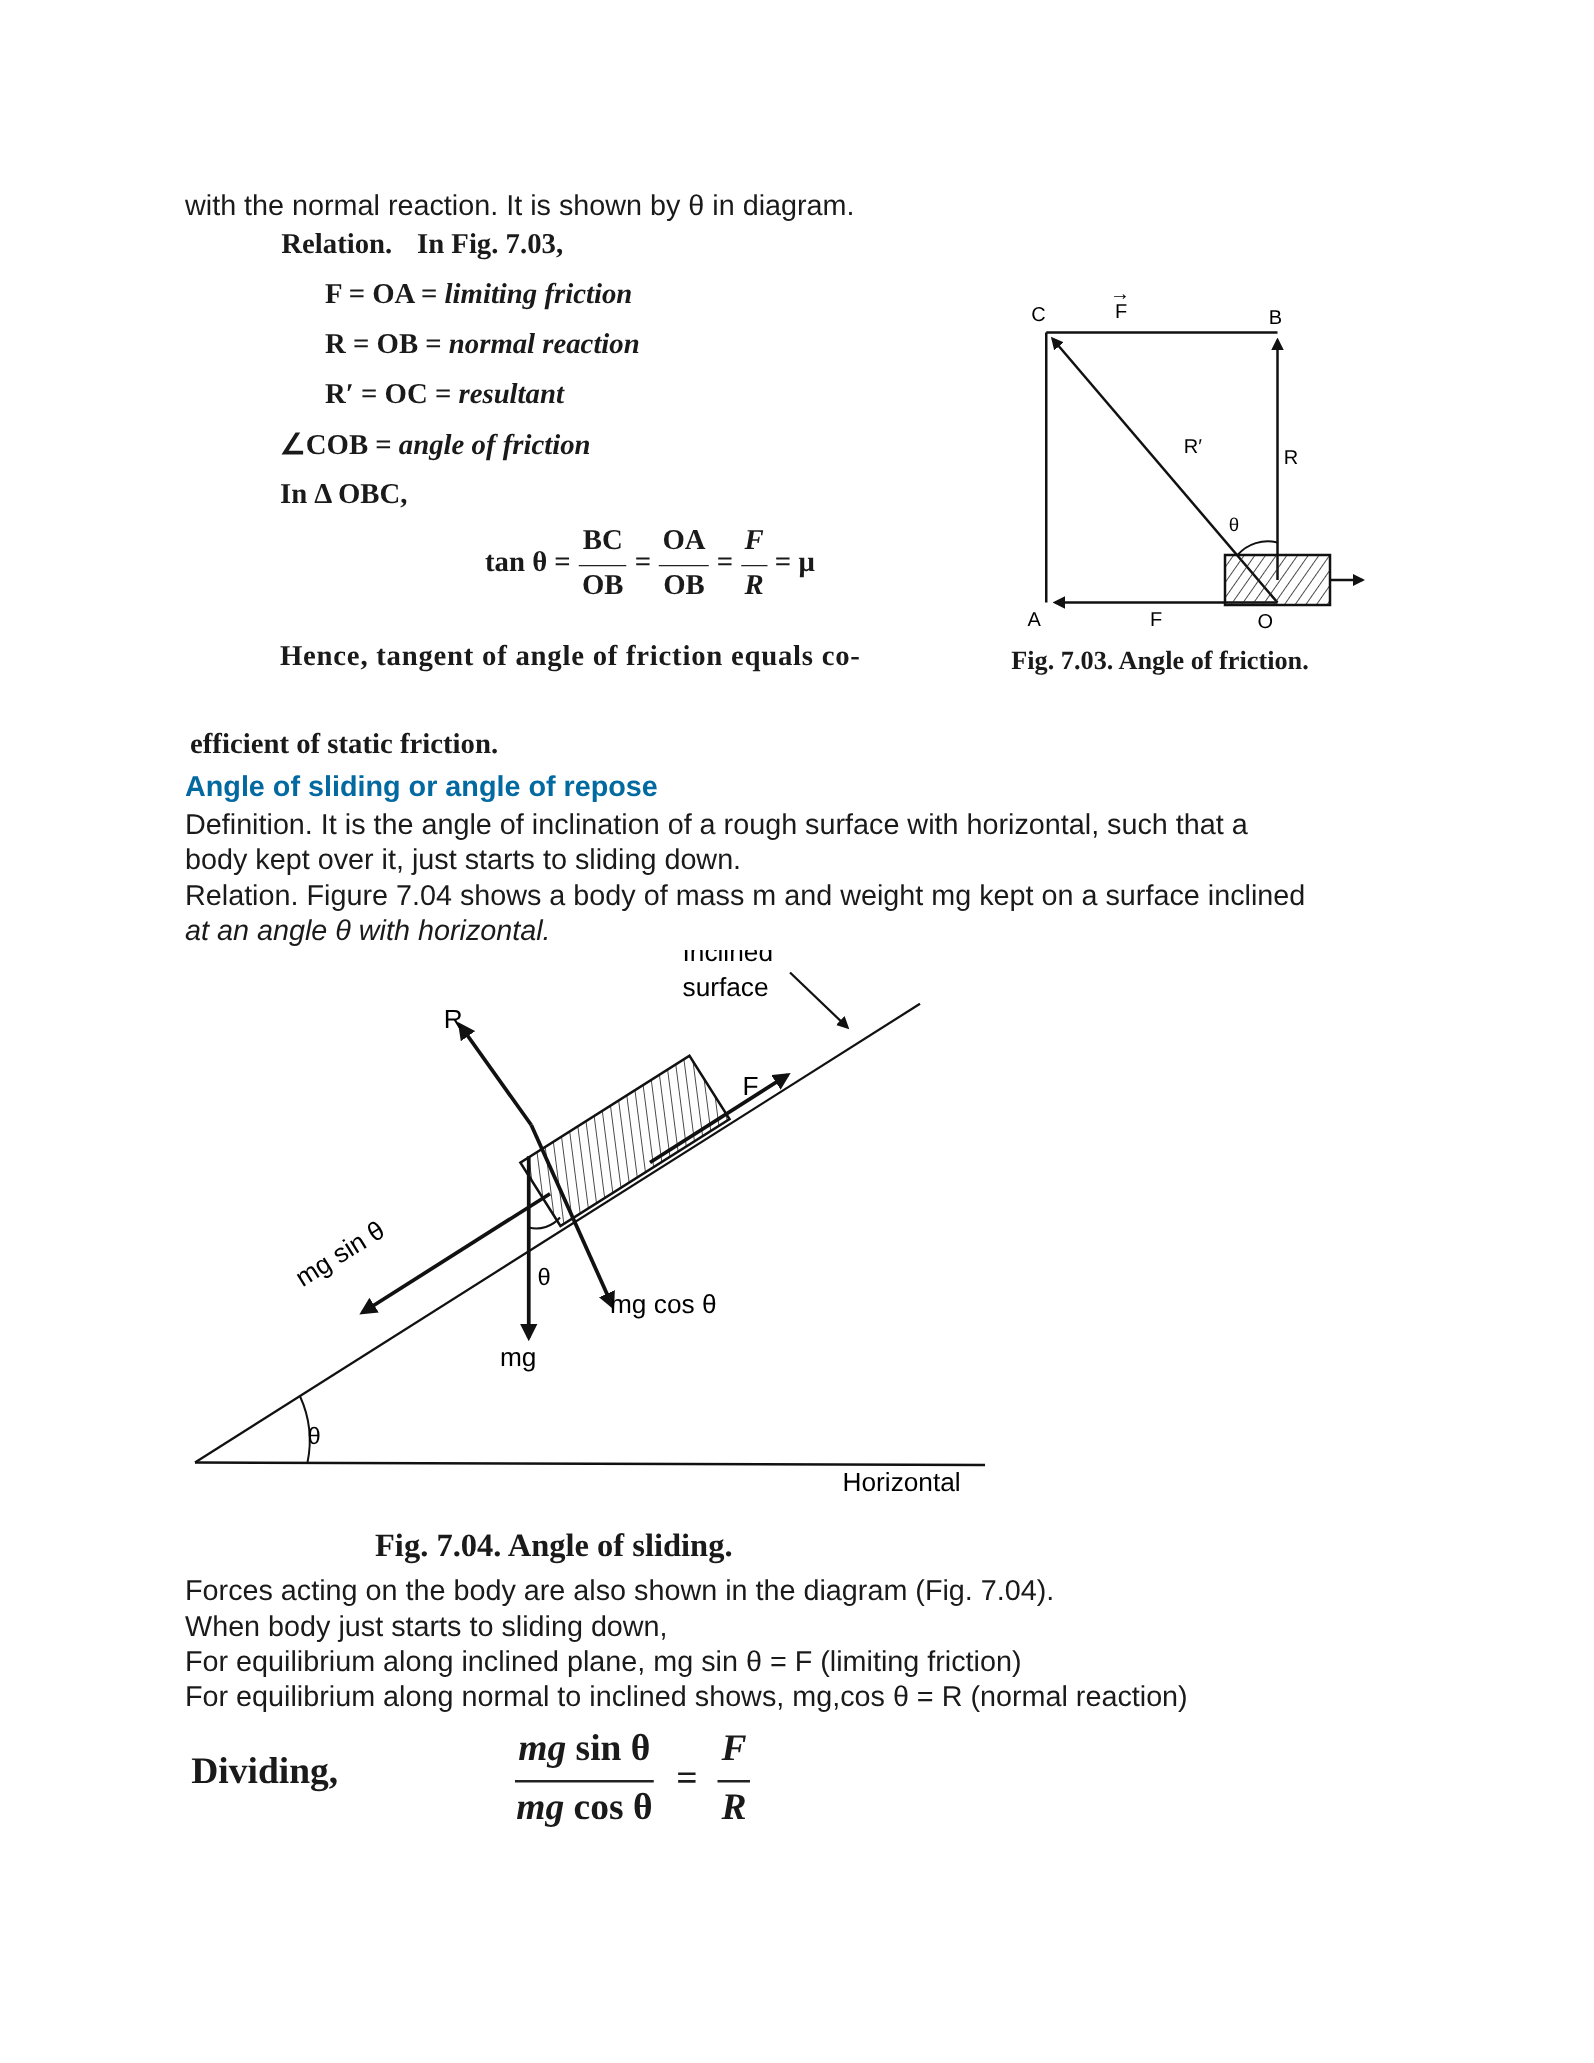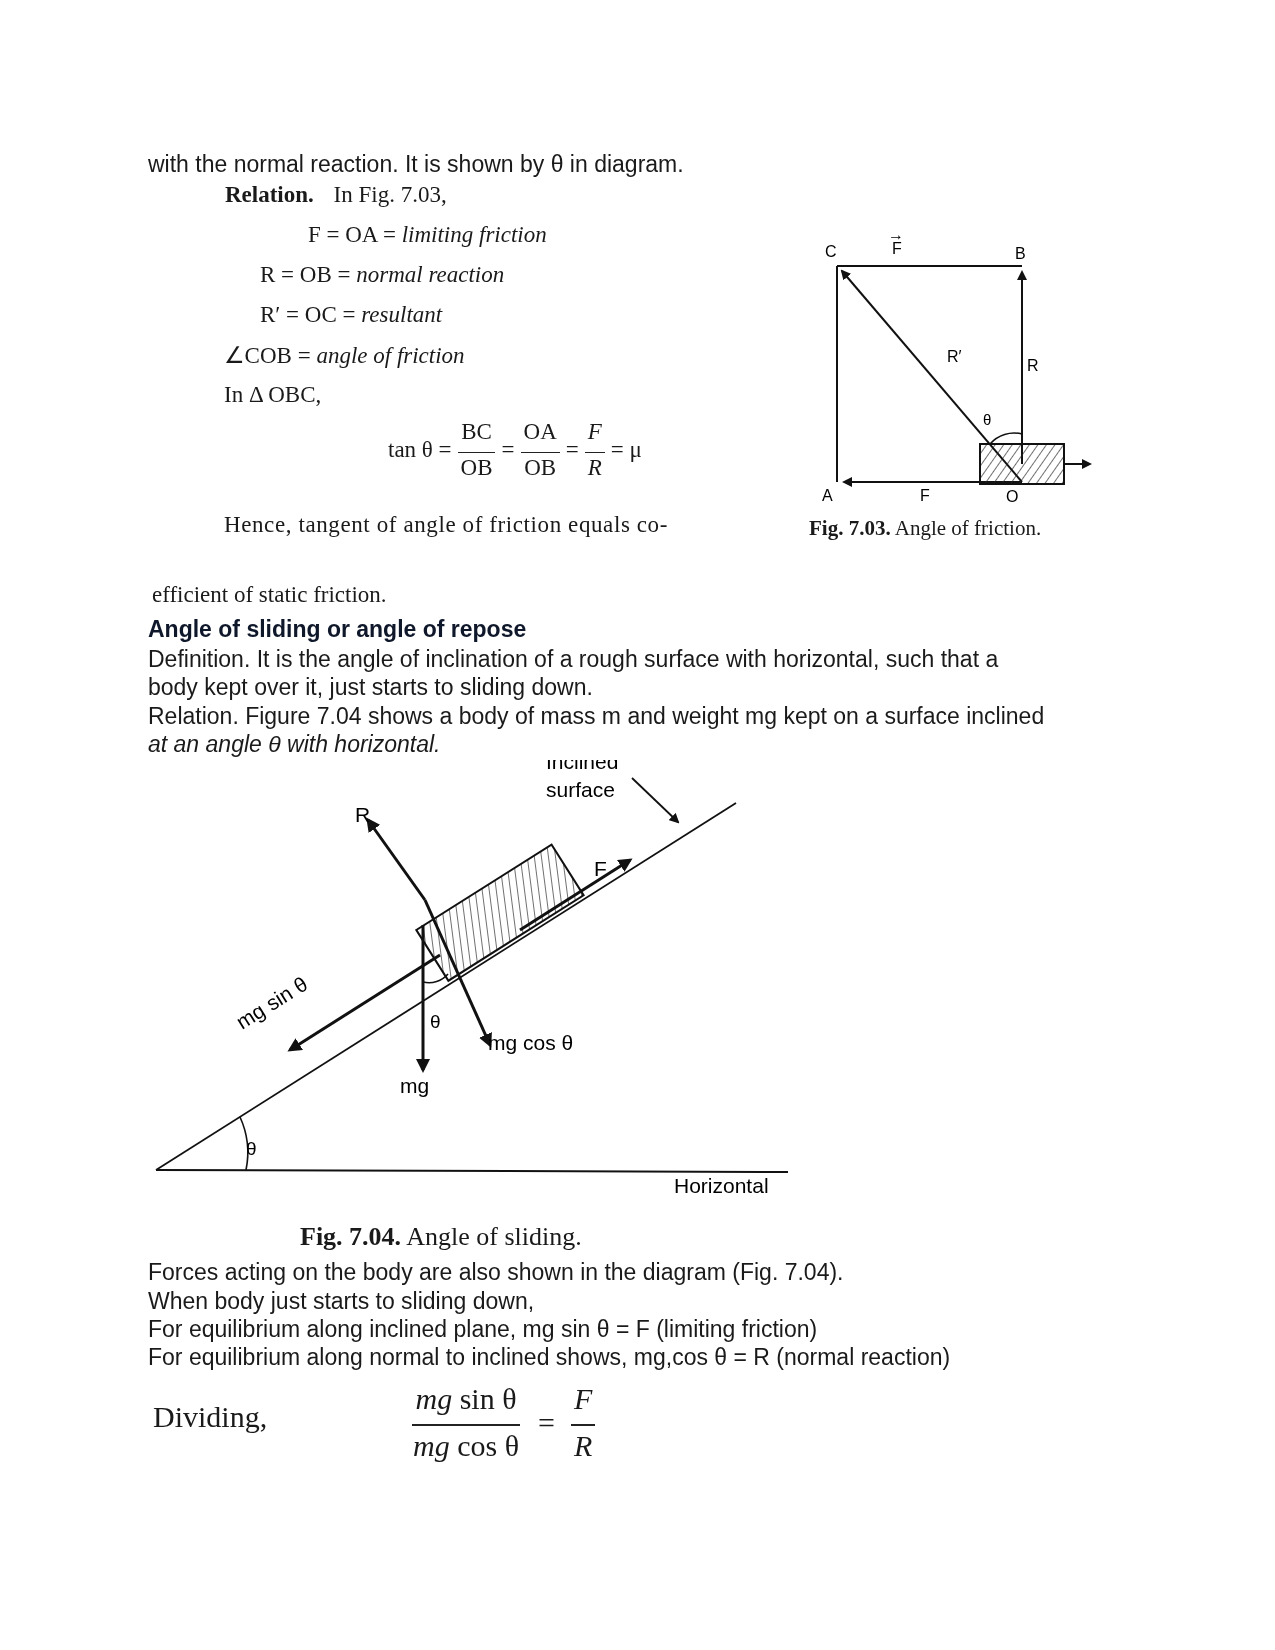--- a/index.html
+++ b/index.html
@@ -1,40 +1,40 @@
 <!DOCTYPE html>
 <html><head>
 <meta charset="utf-8">
 <style>
   html, body { margin:0; padding:0; background:#ffffff; }
   body { width:1275px; height:1650px; position:relative; overflow:hidden; color:#1a1a1a; }
   .sans { font-family: "Liberation Sans", sans-serif; }
-  .serif { font-family: "Liberation Serif", serif; }
+  .serif { font-family: "Liberation Serif", serif; font-weight: bold; }
   .abs { position:absolute; white-space:nowrap; }
   .p { font-size:23px; line-height:28px; }
   .bt { font-size:23px; }
   .eq { font-size:23px; }
   i { font-style:italic; }
   .frac { display:inline-flex; flex-direction:column; align-items:center; vertical-align:middle; margin:0 6px; }
   .frac .num { border-bottom:1.5px solid #222; padding:0 3px 6px; line-height:28px; }
   .frac .den { padding:1px 3px 0; line-height:28px; }
-  .heading { color:#0f172a; font-weight:bold; font-size:23px; }
+  .heading { color:#0369a1; font-weight:bold; font-size:23px; }
   svg text { font-family: "Liberation Sans", sans-serif; }
 </style>
 </head>
 <body>
 
 <div class="abs sans p" style="left:148px; top:150px;">with the normal reaction. It is shown by θ in diagram.</div>
 
 <div class="abs serif bt" style="left:225px; top:182px;">
   <b>Relation.</b>
   <span style="margin-left:14px;">In Fig. 7.03,</span>
 </div>
 
-<div class="abs serif bt" style="left:260px; top:222px;margin-left:48px;">
+<div class="abs serif bt" style="left:260px; top:222px;">
   <span>F = OA = </span><i>limiting friction</i>
 </div>
 <div class="abs serif bt" style="left:260px; top:262px;">
   <span>R = OB = </span><i>normal reaction</i>
 </div>
 <div class="abs serif bt" style="left:260px; top:302px;">
   <span>R′ = OC = </span><i>resultant</i>
 </div>
 <div class="abs serif bt" style="left:224px; top:342px;">
   <span>∠COB = </span><i>angle of friction</i>

